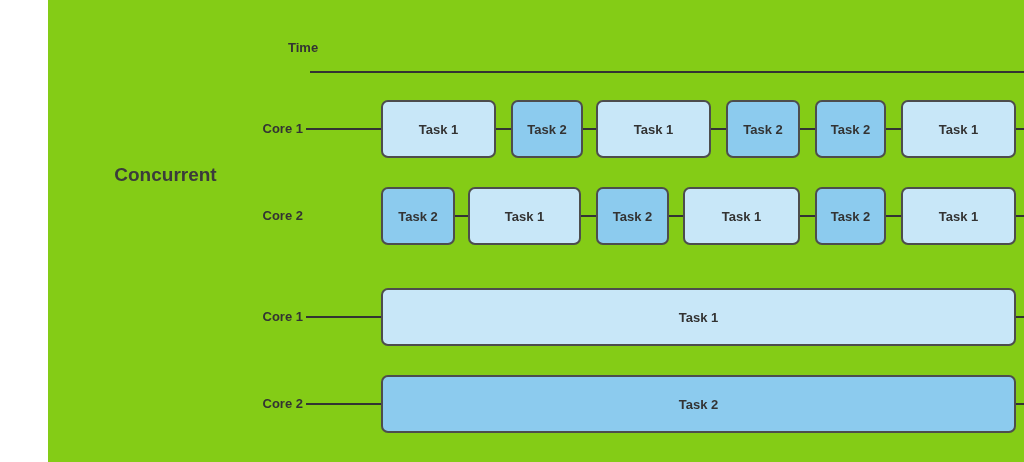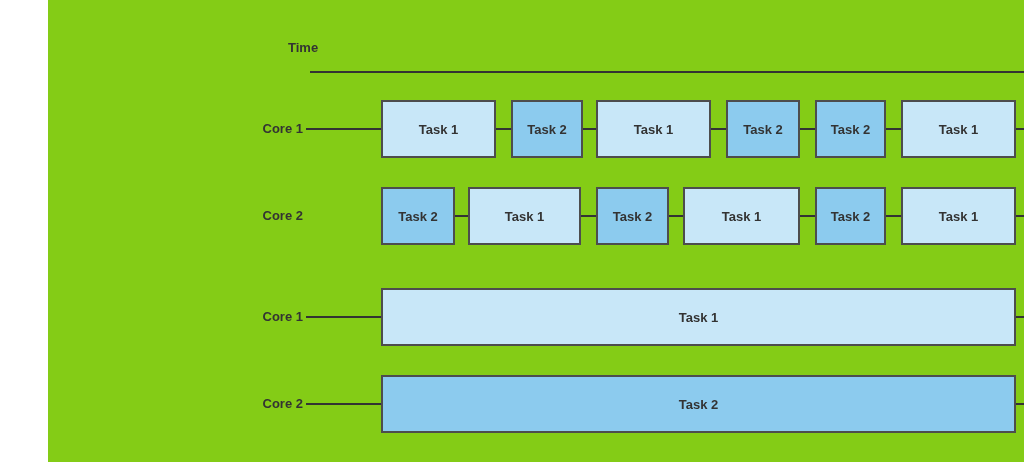--- a/index.html
+++ b/index.html
@@ -64,37 +64,38 @@
     text-align: right;
     font-size: 13px;
     font-weight: bold;
     color: #333333;
     line-height: 16px;
   }
   .task-box {
     position: absolute;
     box-sizing: border-box;
     border: 2px solid #4D4D4D;
-    border-radius: 0;
+    border-radius: 7px;
     display: flex;
     align-items: center;
     justify-content: center;
     font-size: 13px;
     font-weight: bold;
     color: #333333;
   }
 </style>
 </head>
 <body>
 
 <div id="canvas">
   <div class="time-label">Time</div>
   <div class="hline time-line"></div>
   <div class="arrowhead time-arrowhead"></div>
 
+  <div class="section-label concurrent">Concurrent</div>
 
   <div id="rows-root">
       <div class="core-label" style="top: 121px;">Core 1</div>
       <div class="hline" style="left: 258px; top: 128px; width: 75px; background: rgb(51, 51, 51);"></div>
       <div class="task-box" style="left: 333px; top: 100px; width: 115px; height: 58px; background: rgb(200, 231, 248); border-color: rgb(77, 77, 77); color: rgb(51, 51, 51);">
         <span>Task 1</span>
       </div>
       <div class="hline" style="left: 448px; top: 128px; width: 15px; background: rgb(51, 51, 51);"></div>
       <div class="task-box" style="left: 463px; top: 100px; width: 72px; height: 58px; background: rgb(140, 203, 238); border-color: rgb(77, 77, 77); color: rgb(51, 51, 51);">
         <span>Task 2</span>

